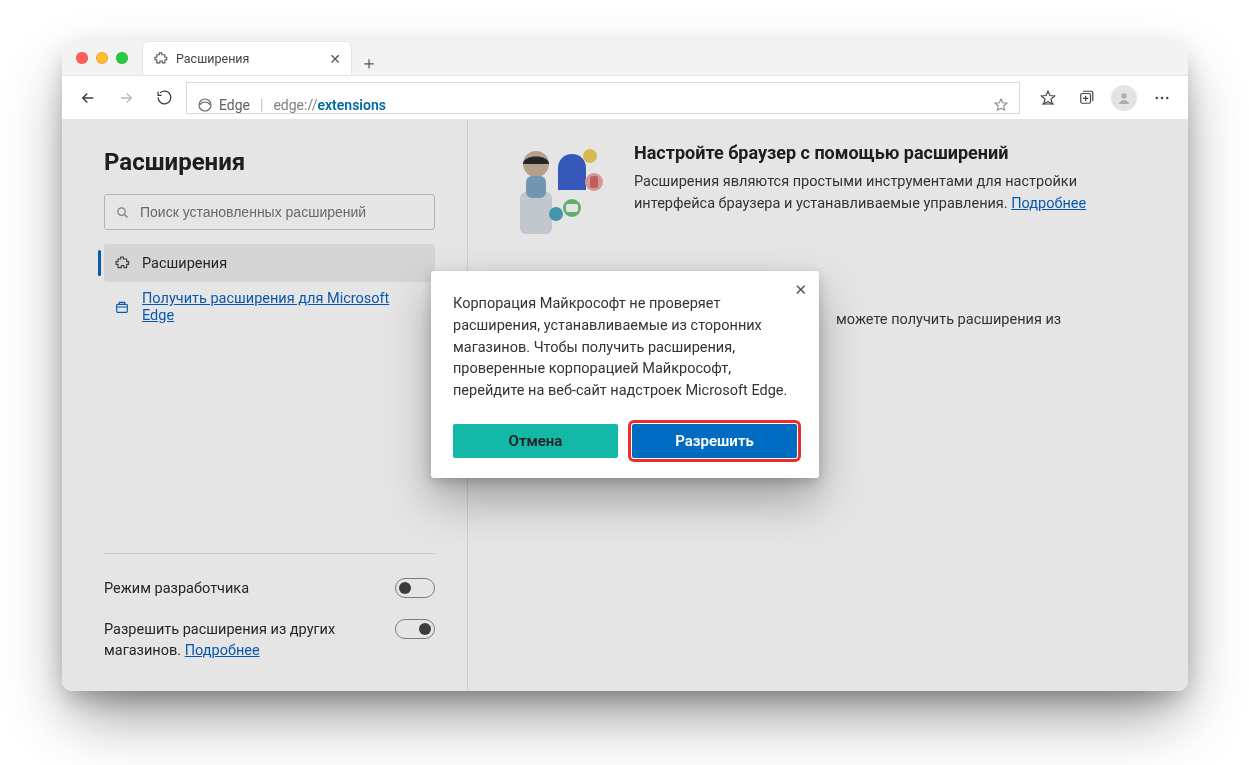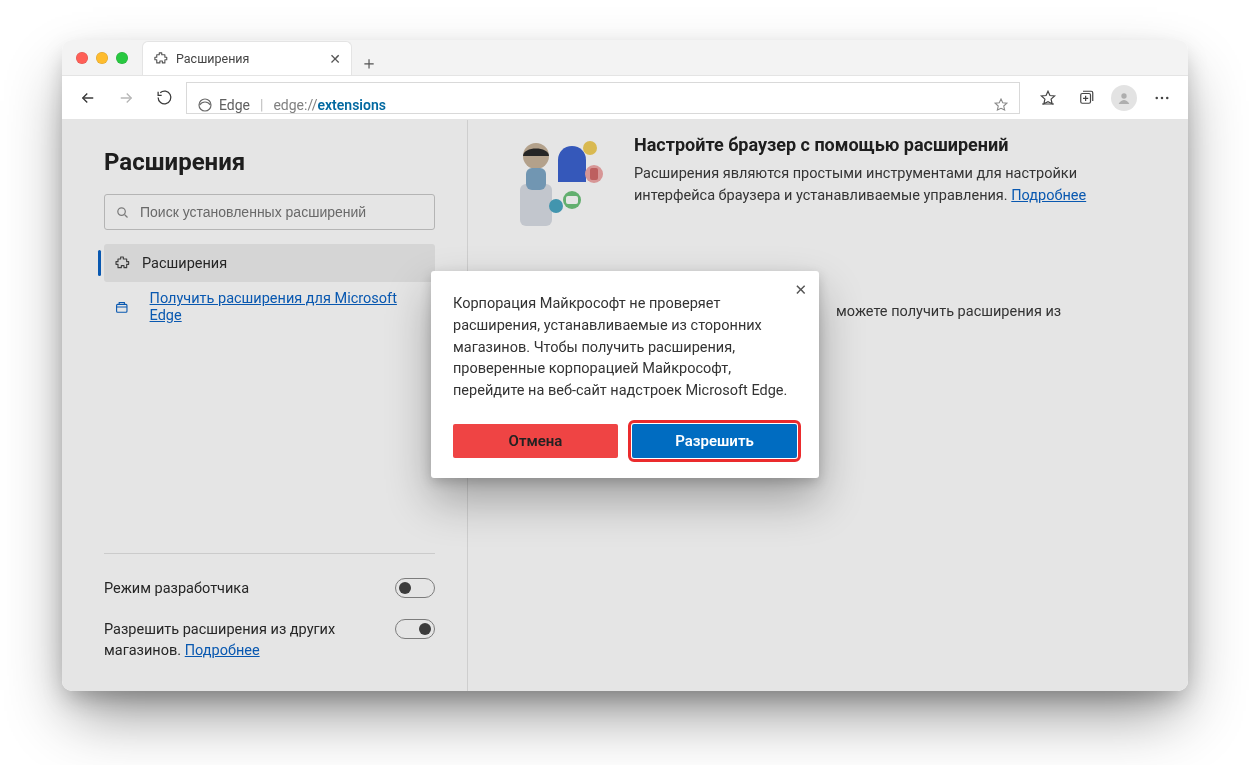--- a/index.html
+++ b/index.html
@@ -56,37 +56,37 @@
     padding: 0 10px; gap: 10px; color: #8a8a8a; font-size: 14px; margin-bottom: 14px;
   }
   .search input { border: none; outline: none; flex: 1; font-size: 14px; color: #333; background: transparent; }
   .nav { display: flex; flex-direction: column; }
   .nav-item {
     display: flex; align-items: center; gap: 12px; height: 38px; font-size: 14.5px; color: #2b2b2b;
     padding: 0 10px; border-radius: 3px;
   }
   .nav-item.active { background: #eeeeee; position: relative; }
   .nav-item.active::before { content: ""; position: absolute; left: -6px; top: 6px; bottom: 6px; width: 3px; background: #0b63c5; border-radius: 2px; }
-  .store-link { display: flex; align-items: center; gap: 20px; height: 38px; font-size: 14.5px; padding: 0 10px; margin-top: 6px; }
+  .store-link { display: flex; align-items: center; gap: 12px; height: 38px; font-size: 14.5px; padding: 0 10px; margin-top: 6px; }
   .store-link a { color: #0b63c5; text-decoration: underline; }
 
   .sidebar .spacer { flex: 1; }
   .divider { height: 1px; background: #e3e3e3; margin: 18px 0 14px; }
   .toggle-row { display: flex; align-items: flex-start; justify-content: space-between; font-size: 14.5px; color: #2b2b2b; padding: 10px 0; }
   .toggle-row .label { max-width: 260px; line-height: 1.45; }
   .toggle-row a { color: #0b63c5; text-decoration: underline; }
   .switch {
     width: 40px; height: 20px; border-radius: 999px; background: #fff; border: 1px solid #8b8b8b;
     position: relative;
   }
   .switch::after { content: ""; position: absolute; width: 12px; height: 12px; background: #434343; border-radius: 50%; top: 3px; left: 3px; }
   .switch.right::after { left: auto; right: 3px; }
 
   
-  .main { flex: 1; padding: 14px 28px; }
+  .main { flex: 1; padding: 22px 28px; }
   .hero { display: flex; gap: 26px; align-items: flex-start; }
   .hero-ill { width: 112px; flex: 0 0 112px; }
   .hero h2 { font-size: 18px; font-weight: 700; color: #222; margin-bottom: 8px; }
   .hero p { font-size: 14.5px; color: #3a3a3a; line-height: 1.5; }
   .hero a { color: #0b63c5; text-decoration: underline; }
   .below { margin-top: 36px; padding-left: 0; }
   .below h3 { font-size: 19px; font-weight: 700; color: #222; margin-bottom: 14px; }
   .below p { font-size: 14.5px; color: #3a3a3a; }
 
   
@@ -94,21 +94,21 @@
   .dialog {
     position: absolute; width: 388px; background: #fff; border-radius: 3px;
     box-shadow: 0 22px 45px rgba(0,0,0,.30), 0 4px 12px rgba(0,0,0,.18);
     padding: 22px 22px 20px; left: 369px; top: 231px;
   }
   .dialog .dlg-close { position: absolute; top: 10px; right: 12px; font-size: 15px; color: #555; }
   .dialog h3 { font-size: 19px; font-weight: 700; color: #222; line-height: 1.35; margin-bottom: 16px; padding-right: 20px; }
   .dialog p { font-size: 14.5px; color: #333; line-height: 1.5; margin-bottom: 22px; }
   .dlg-actions { display: flex; gap: 14px; }
   .btn { flex: 1; height: 34px; display: flex; align-items: center; justify-content: center; font-size: 15px; font-weight: 600; border-radius: 2px; }
-  .btn.secondary { background: #ef4444; color: #222; }
+  .btn.secondary { background: #14b8a6; color: #222; }
   .btn.primary { background: #006cc1; color: #fff; outline: 3px solid #eb2b2d; outline-offset: 1px; }
 
   svg { display: block; }
 </style>
 </head>
 <body>
 
 <div class="stage">
   <div class="window">
 

